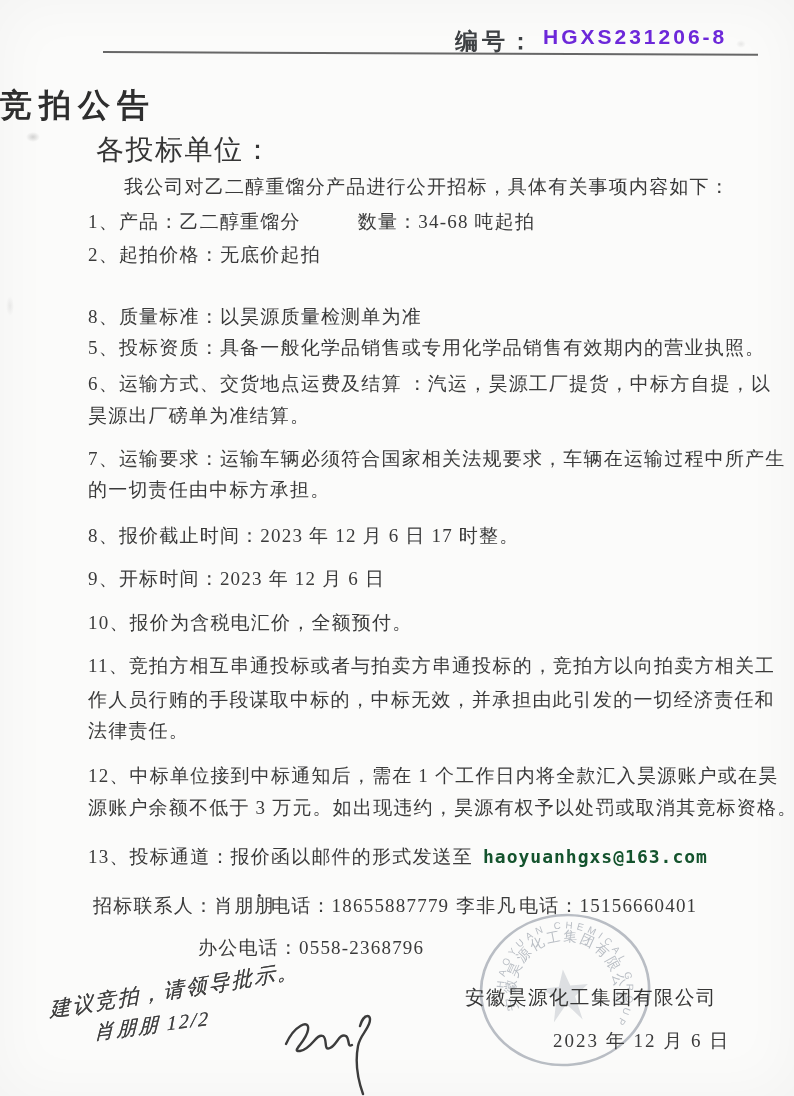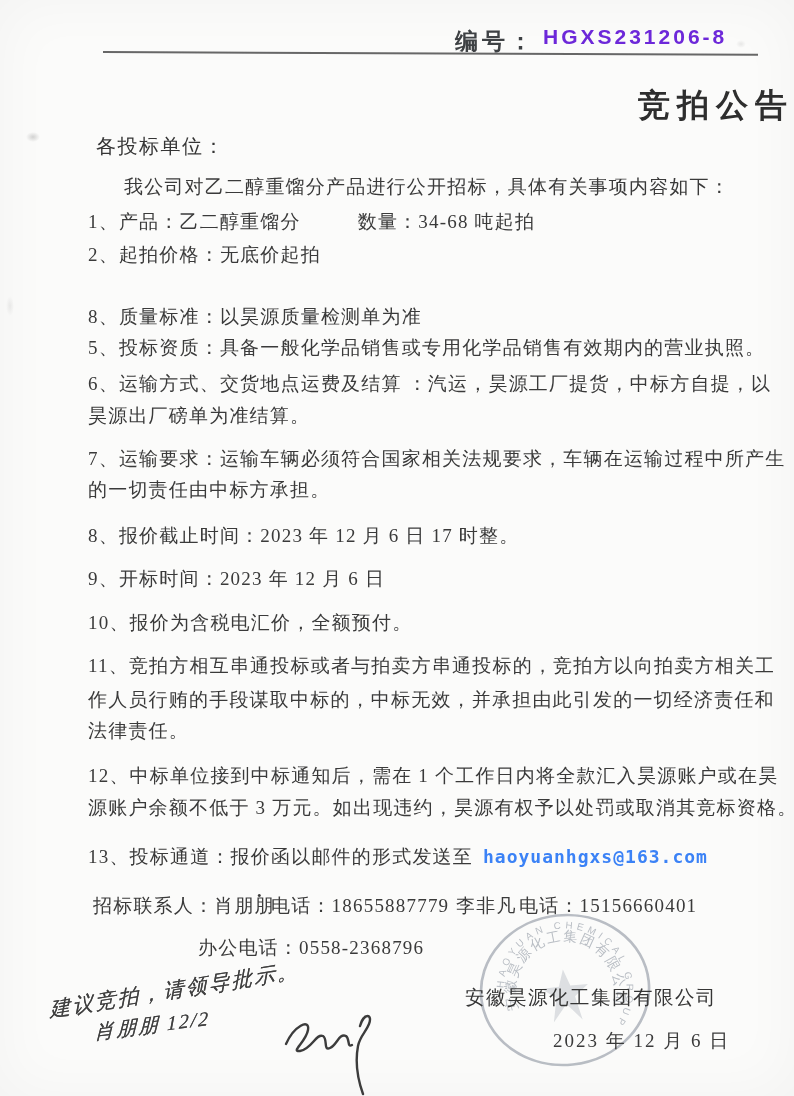--- a/index.html
+++ b/index.html
@@ -26,34 +26,34 @@
     font-family:"Liberation Sans","DejaVu Sans",sans-serif;
     font-size:21px;font-weight:700;color:#6d28d9;letter-spacing:3px;white-space:nowrap;
   }
   .hdr-rule{
     position:absolute;left:103px;top:51px;width:655px;height:0;
     border-top:2px solid #4c4c4c;
     transform:rotate(0.25deg);transform-origin:left top;opacity:.85;
   }
   
   .doc-title{
-    position:absolute;left:0;top:84px;width:794px;text-align:right;
+    position:absolute;left:0;top:84px;width:794px;text-align:left;
     font-size:32px;font-weight:700;letter-spacing:7px;color:#2e2e2e;white-space:nowrap;
   }
   
   .line{
     position:absolute;left:88px;
     font-size:19px;line-height:1;letter-spacing:1.2px;color:#3a3a3a;white-space:nowrap;
   }
-  .salutation{left:96px;font-size:20px;letter-spacing:1.5px;color:#353535;}
+  .salutation{left:96px;font-size:28px;letter-spacing:1.5px;color:#353535;}
   .intro{left:124px;}
   .gap-num{display:inline-block;margin-left:57px;}
   .email{
     font-family:"DejaVu Sans Mono","Liberation Mono",monospace;
-    font-weight:700;font-size:18px;letter-spacing:1px;color:#3b82f6;margin-left:10px;
+    font-weight:700;font-size:18px;letter-spacing:1px;color:#14532d;margin-left:10px;
   }
   .cspan{position:absolute;top:0;white-space:nowrap;}
   .cdot{font-size:13px;top:-7px;}
   
   .company-line{position:absolute;left:465px;top:984px;font-size:19.5px;letter-spacing:1.5px;color:#353535;z-index:3;white-space:nowrap;}
   .date-line{position:absolute;left:505px;top:1028px;font-size:19px;letter-spacing:2px;color:#3a3a3a;z-index:3;white-space:nowrap;margin-left:48px;}
   
   .stamp{
     position:absolute;left:477px;top:912px;width:176px;height:156px;
     z-index:2;opacity:.68;transform:rotate(-6deg);

